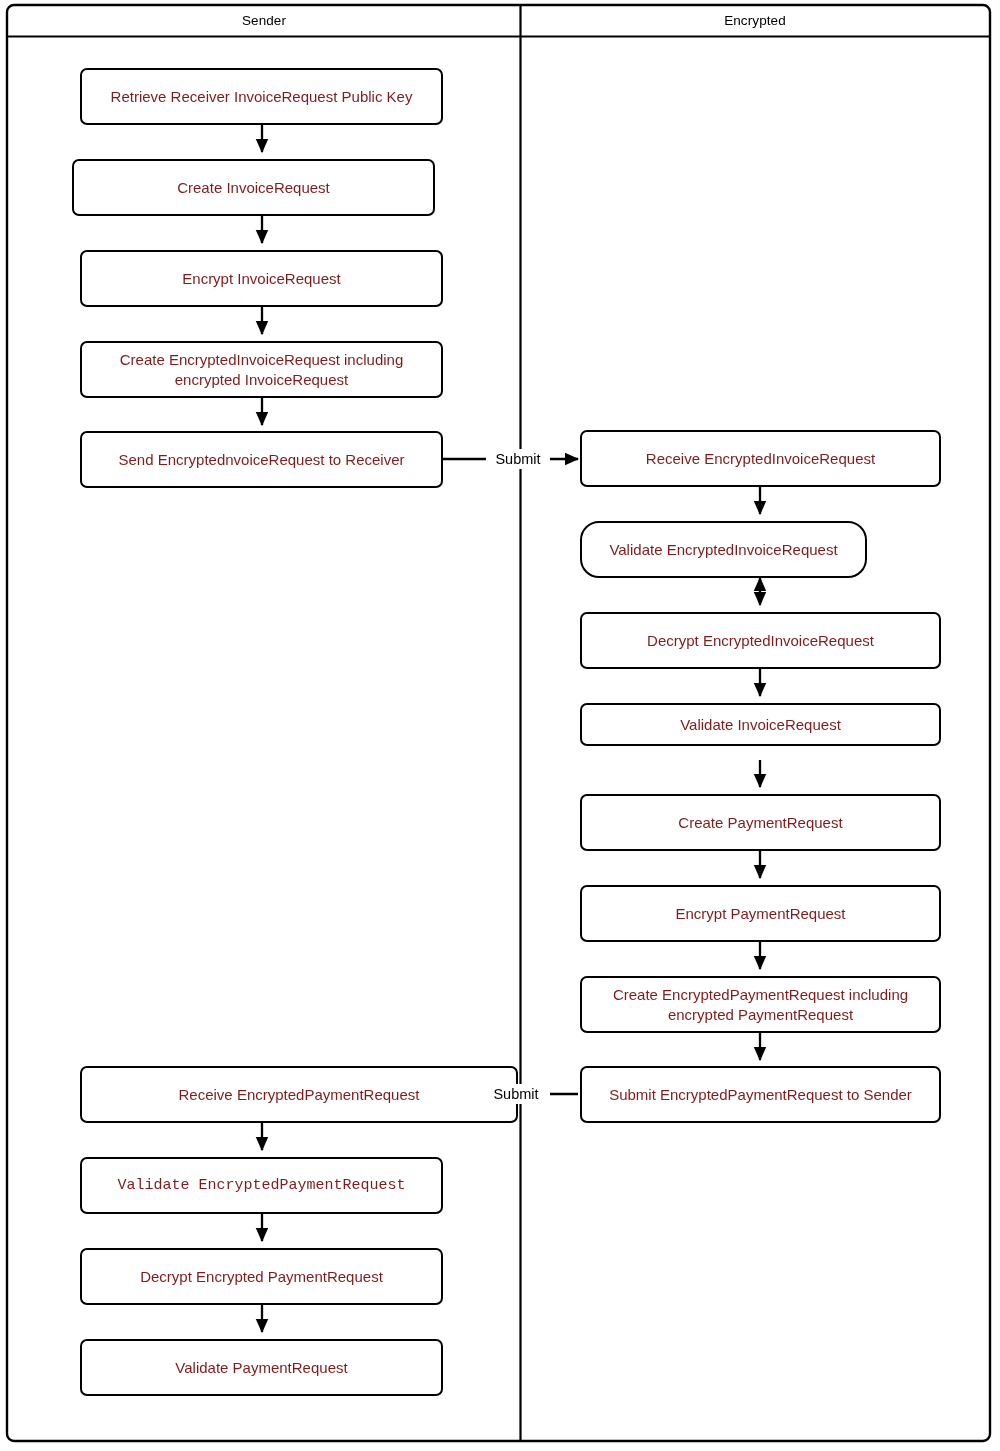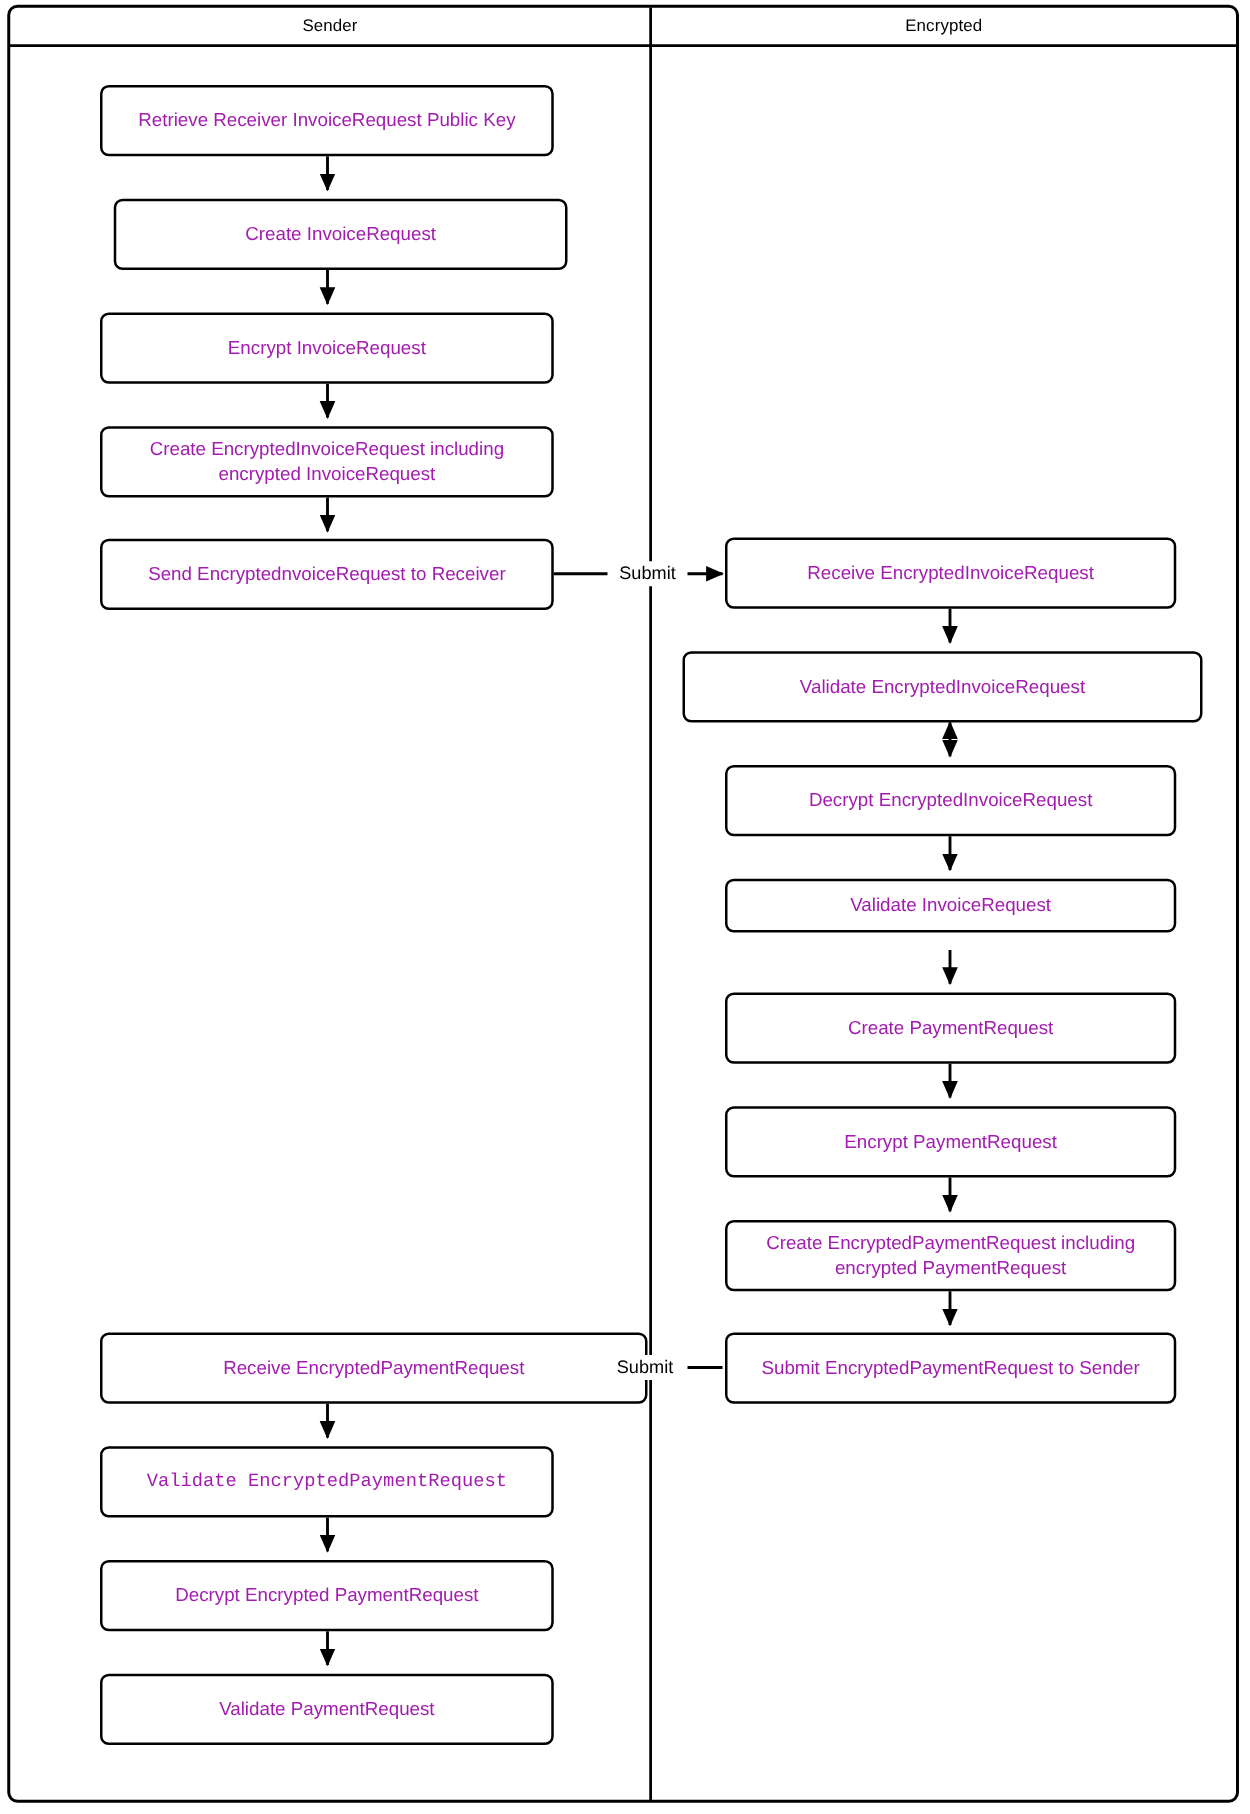--- a/index.html
+++ b/index.html
@@ -10,21 +10,21 @@
   .lane-header{
     position:absolute;top:5px;height:31px;
     display:flex;align-items:center;justify-content:center;
     font-size:13.5px;color:#000;letter-spacing:.1px;
   }
 
   .node{
     position:absolute;box-sizing:border-box;
     border:2.1px solid #000;border-radius:7px;background:#ffffff;
     display:flex;align-items:center;justify-content:center;text-align:center;
-    font-size:15px;color:#a21caf;line-height:1.28;padding:2px 8px;
+    font-size:15px;color:#7f1d1d;line-height:1.28;padding:2px 8px;
   }
   .node span{display:block;}
 
   .edge-label{
     position:absolute;background:#ffffff;
     font-size:14.5px;color:#000;padding:0 2px;
     display:flex;align-items:center;justify-content:center;
     white-space:nowrap;
   }
 </style>
@@ -74,37 +74,37 @@
   <div class="lane-header" style="left:8px;width:512px;">
     <span>Sender</span>
   </div>
   <div class="lane-header" style="left:521px;width:468px;">
     <span>Encrypted</span>
   </div>
 
   <div class="node" style="left:80px;top:68px;width:363px;height:57px;">
     <span>Retrieve Receiver InvoiceRequest Public Key</span>
   </div>
-  <div class="node" style="left:91px;top:159px;width:363px;height:57px;text-align:center;">
+  <div class="node" style="left:72px;top:159px;width:363px;height:57px;text-align:center;">
     <span>Create InvoiceRequest</span>
   </div>
   <div class="node" style="left:80px;top:250px;width:363px;height:57px;">
     <span>Encrypt InvoiceRequest</span>
   </div>
   <div class="node" style="left:80px;top:341px;width:363px;height:57px;">
     <span>Create EncryptedInvoiceRequest including encrypted InvoiceRequest</span>
   </div>
   <div class="node" style="left:80px;top:431px;width:363px;height:57px;">
     <span>Send EncryptednvoiceRequest to Receiver</span>
   </div>
 
   <div class="node" style="left:580px;top:430px;width:361px;height:57px;">
     <span>Receive EncryptedInvoiceRequest</span>
   </div>
-  <div class="node" style="left:546px;top:521px;width:416px;height:57px;">
+  <div class="node" style="left:580px;top:521px;width:287px;height:57px;border-radius:19px;">
     <span>Validate EncryptedInvoiceRequest</span>
   </div>
   <div class="node" style="left:580px;top:612px;width:361px;height:57px;">
     <span>Decrypt EncryptedInvoiceRequest</span>
   </div>
   <div class="node" style="left:580px;top:703px;width:361px;height:43px;align-items:center;">
     <span>Validate InvoiceRequest</span>
   </div>
   <div class="node" style="left:580px;top:794px;width:361px;height:57px;">
     <span>Create PaymentRequest</span>

